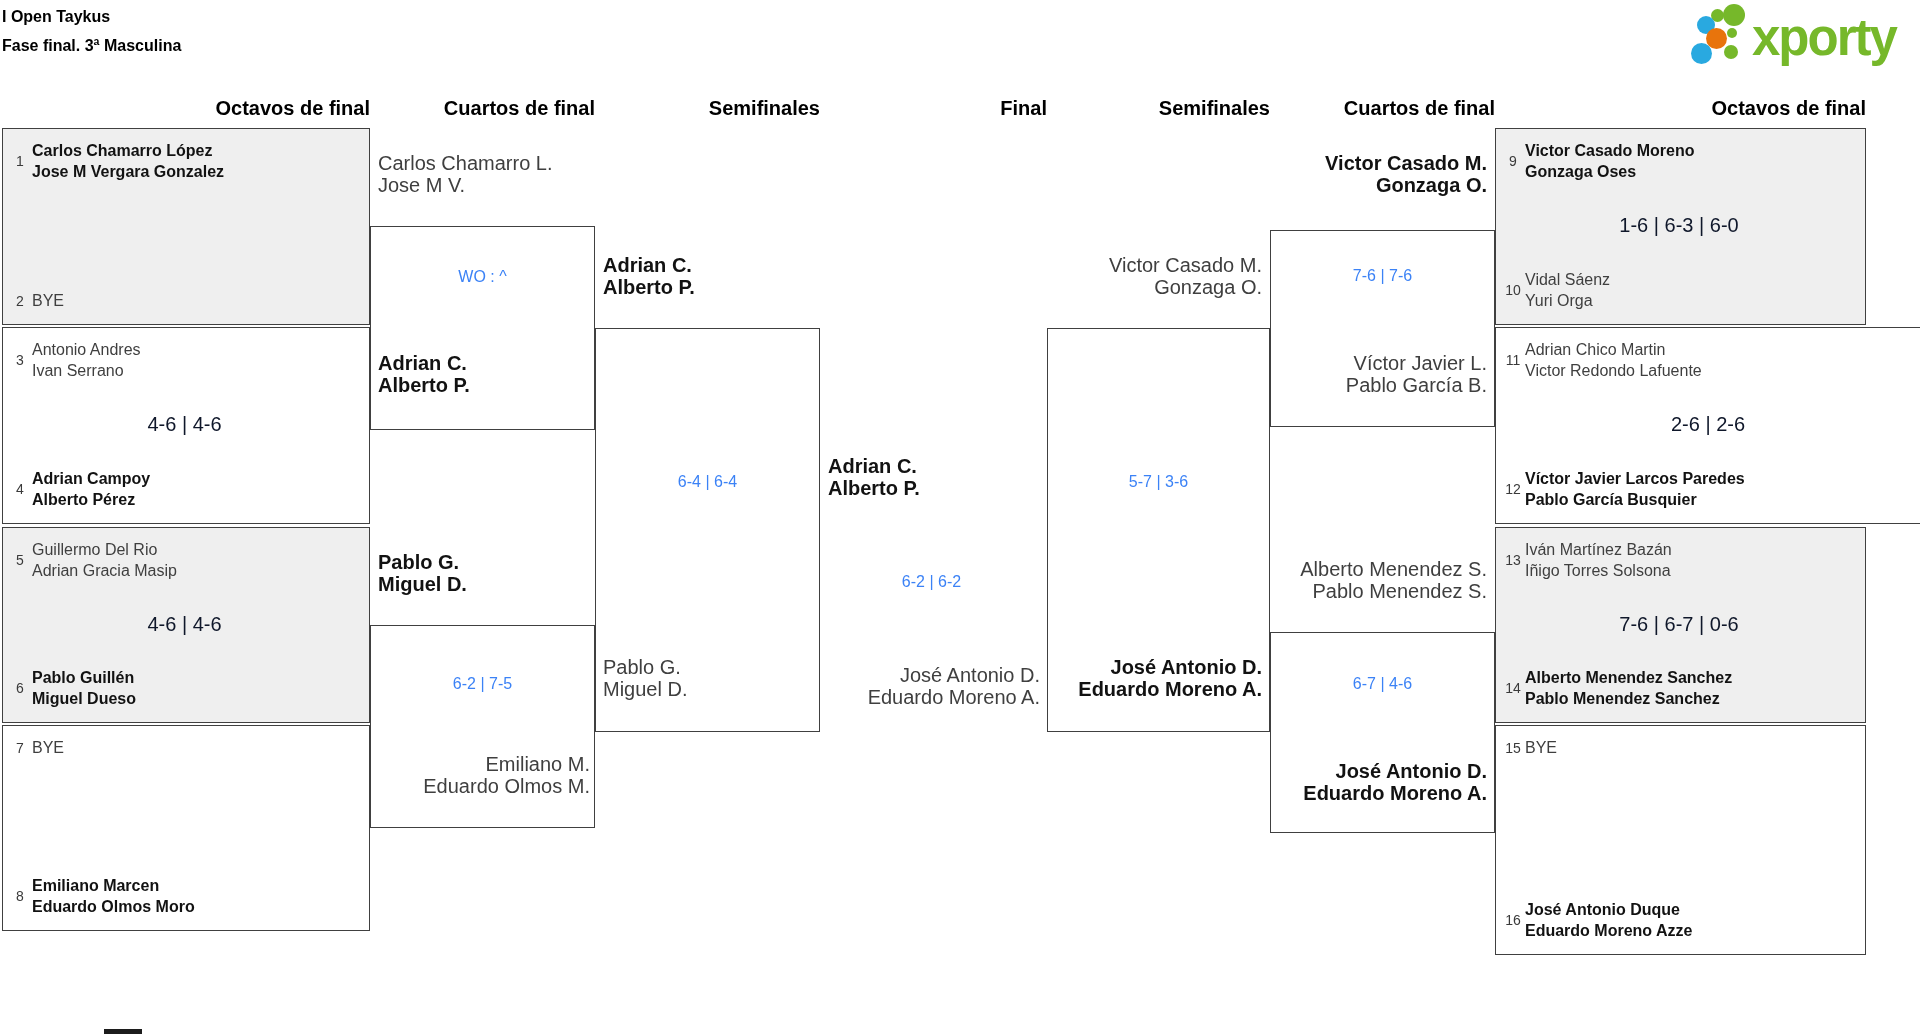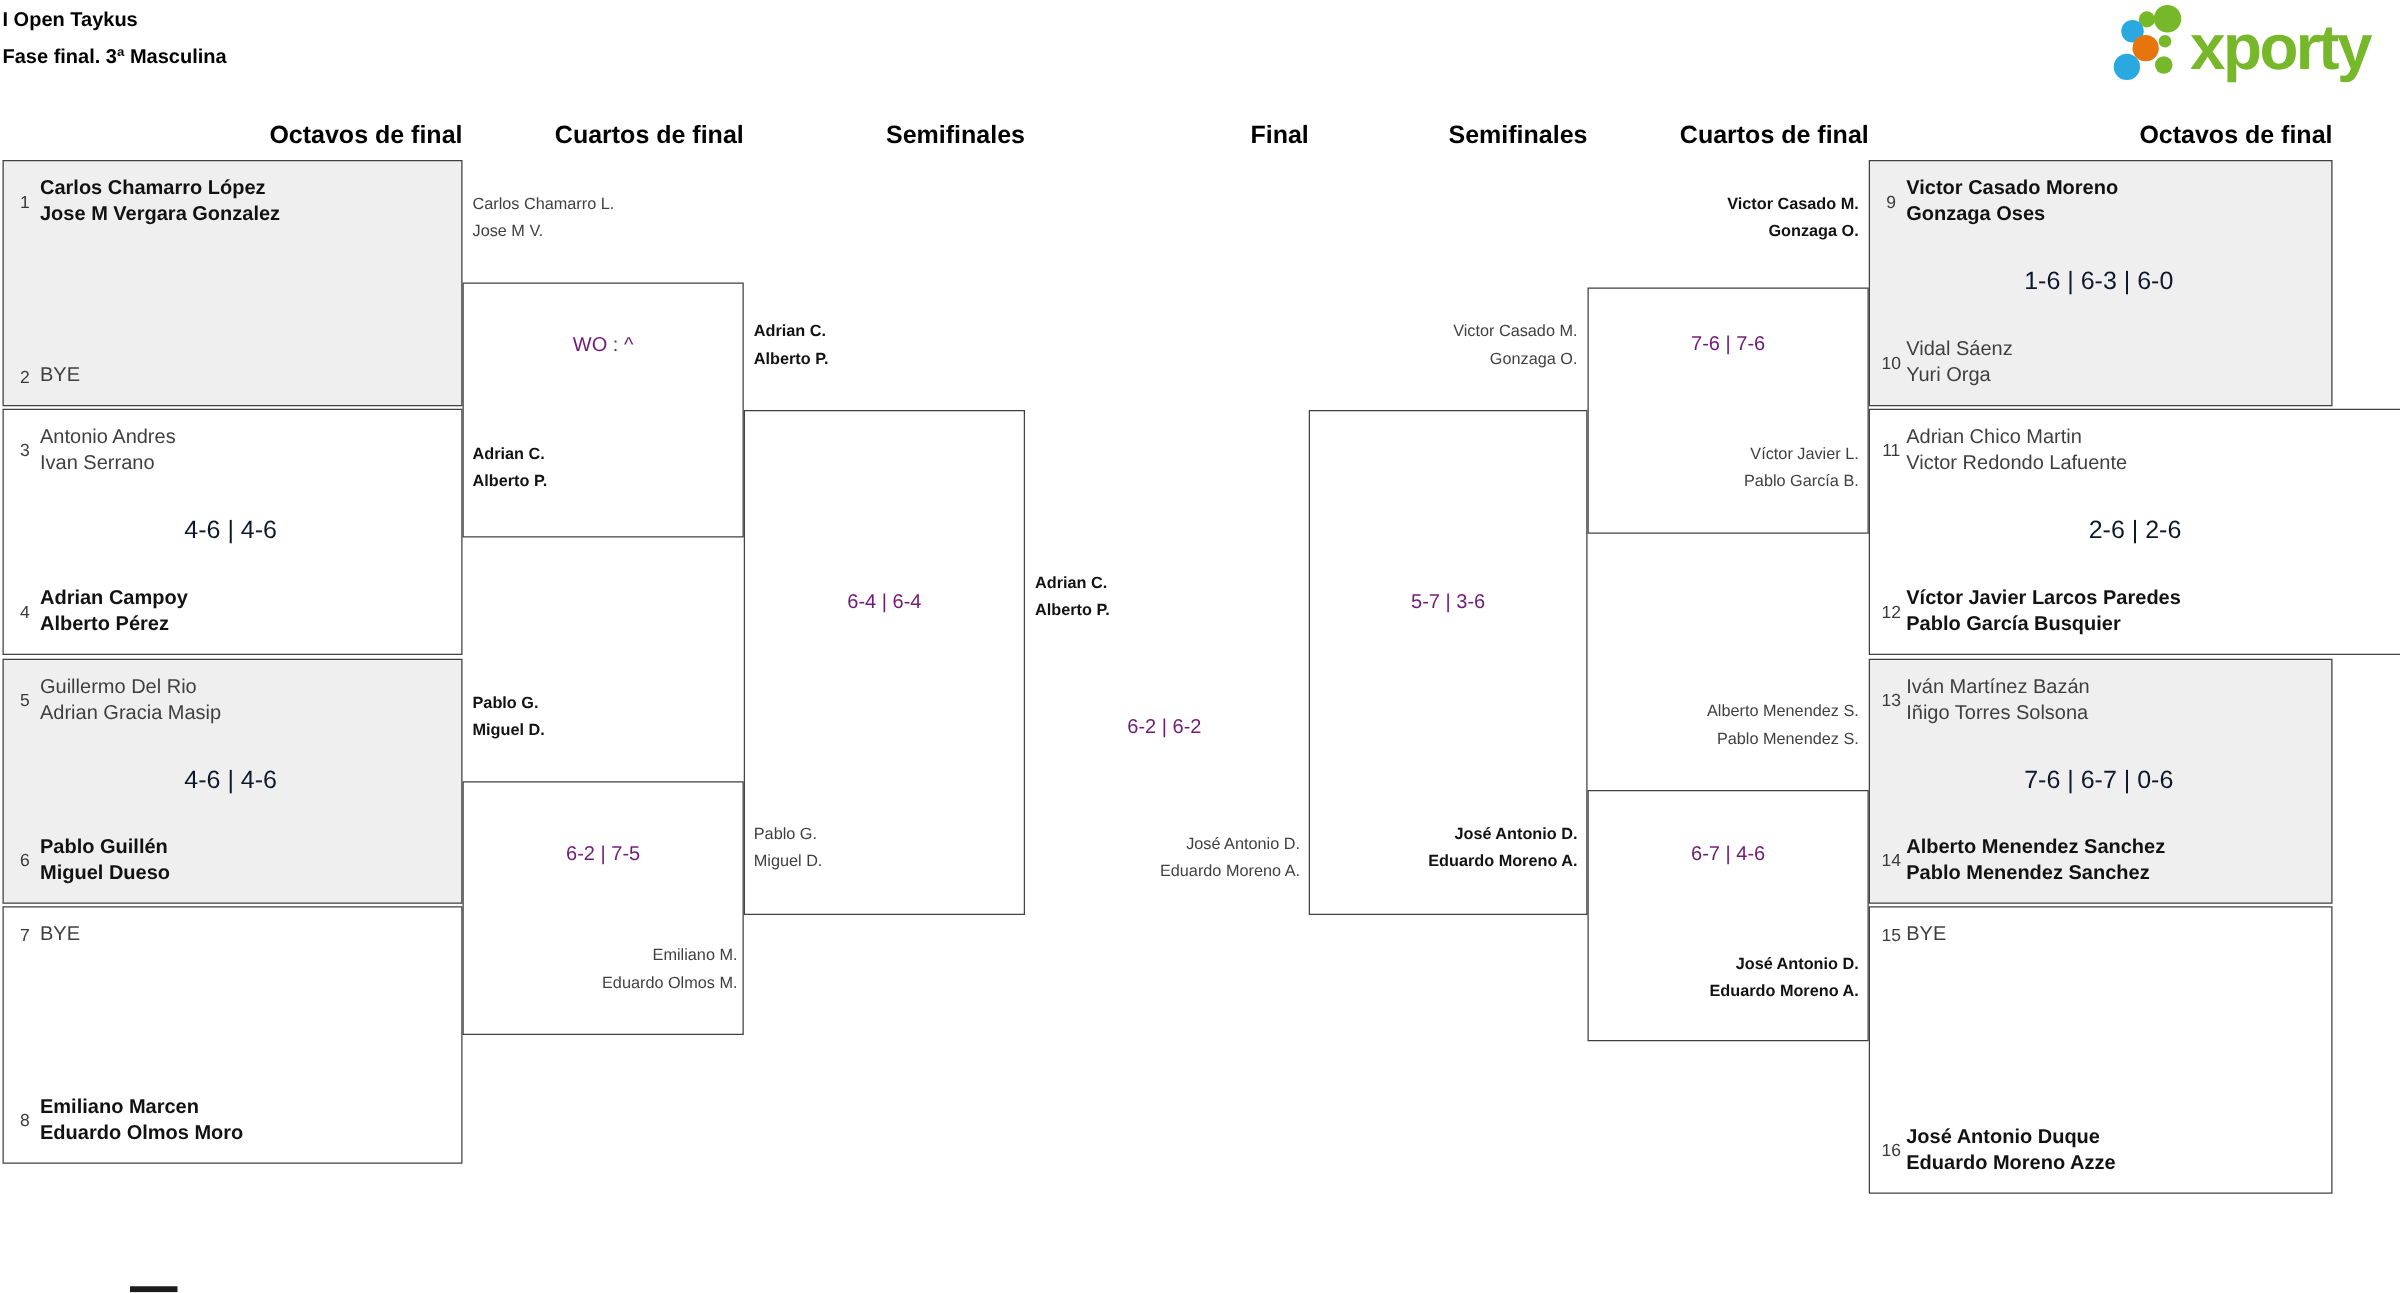--- a/index.html
+++ b/index.html
@@ -16,24 +16,24 @@
   .box.gray{background:#efefef;}
   .team{display:flex;align-items:center;}
   .seed{flex:none;width:24px;font-size:14px;color:#3a3a3a;text-align:center;}
   .names{font-size:16px;line-height:21px;color:#3f3f3f;}
   .nline{display:block;}
   .team.winner .names{font-weight:700;color:#121212;}
   .score{font-size:20px;color:#0f172a;text-align:center;}
   
   .rect{border:1px solid #404040;box-sizing:border-box;background:transparent;}
   
-  .pair{font-size:13px;line-height:22px;color:#3f3f3f;width:212px;}
+  .pair{font-size:20px;line-height:22px;color:#3f3f3f;width:212px;}
   .pair.winner{font-weight:700;color:#121212;}
   .pair.right{text-align:right;}
-  .cscore{font-size:16px;color:#701a75;text-align:center;}
+  .cscore{font-size:16px;color:#3b82f6;text-align:center;}
   
   .logo{left:1690px;top:2px;width:228px;height:72px;}
   .dot{position:absolute;border-radius:50%;}
   .logo-text{position:absolute;left:62px;top:8px;font-size:51px;line-height:56px;
              font-weight:700;letter-spacing:-2px;color:#76b82a;}
   .scrollbit{left:104px;top:1029px;width:38px;height:5px;background:#1c1c1c;}
 </style>
 </head>
 <body>
 

